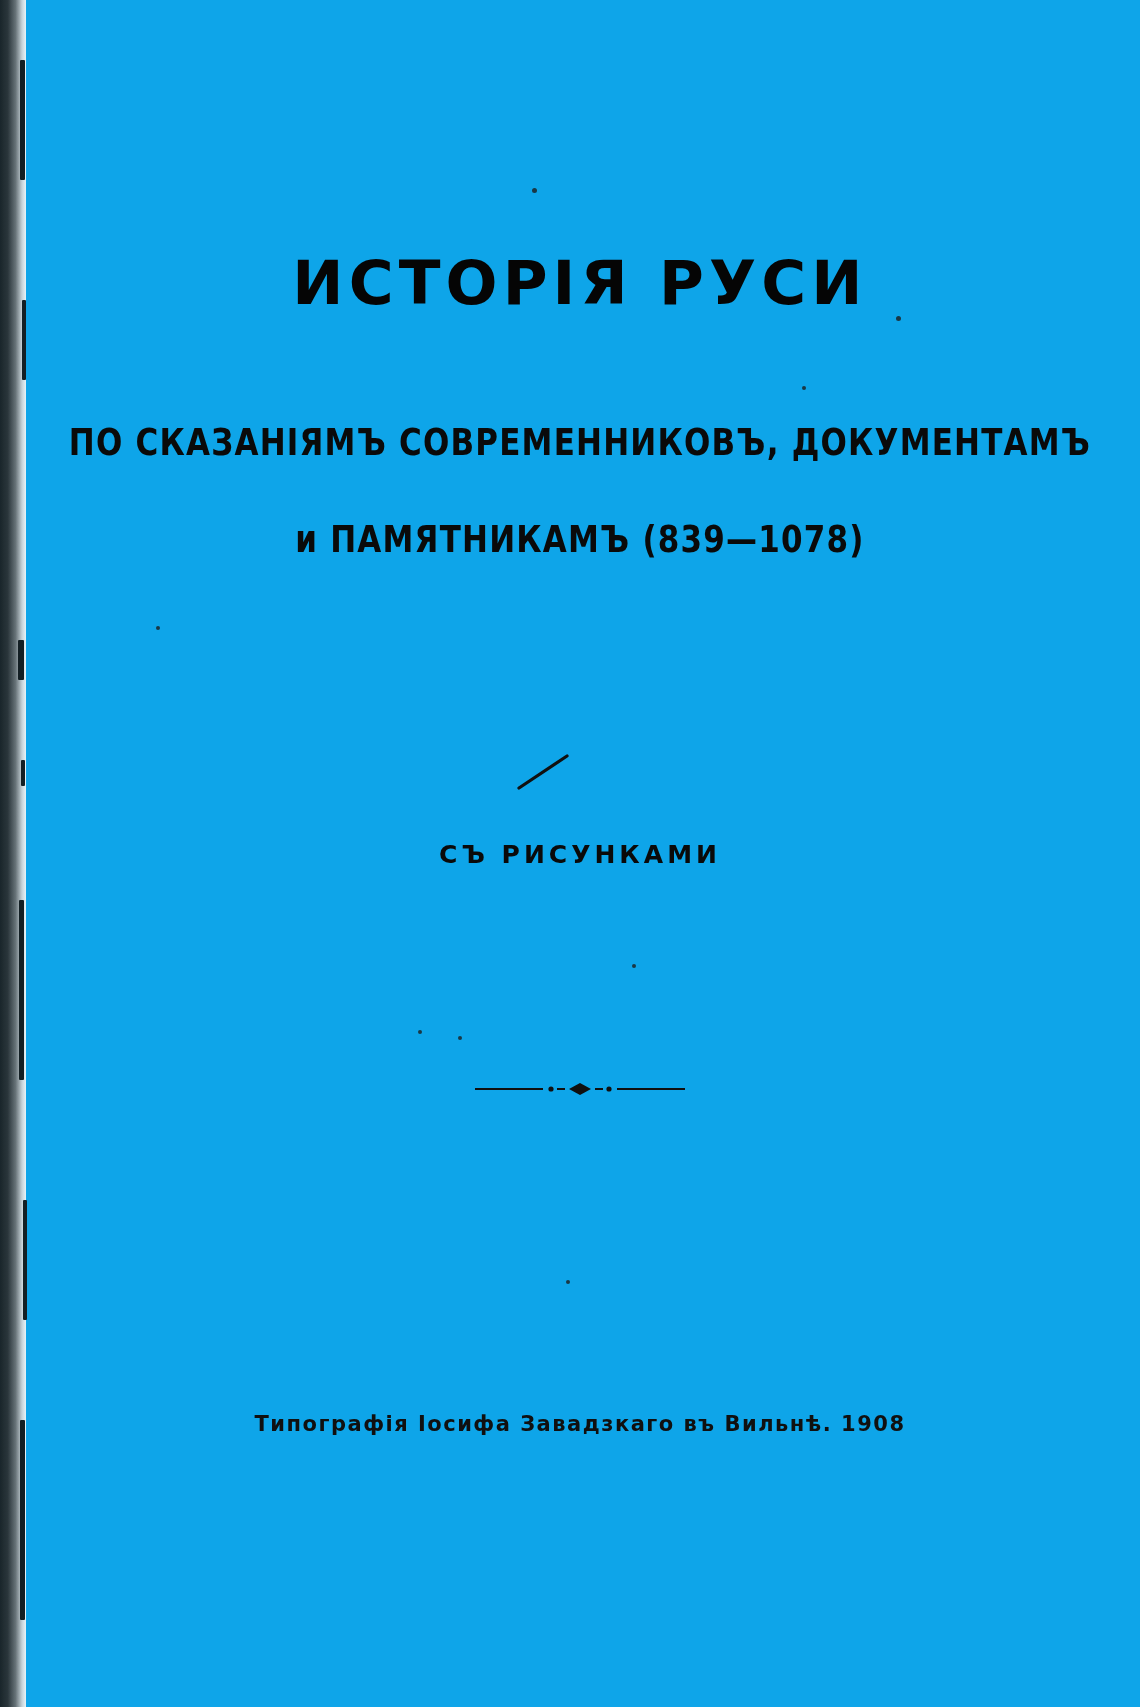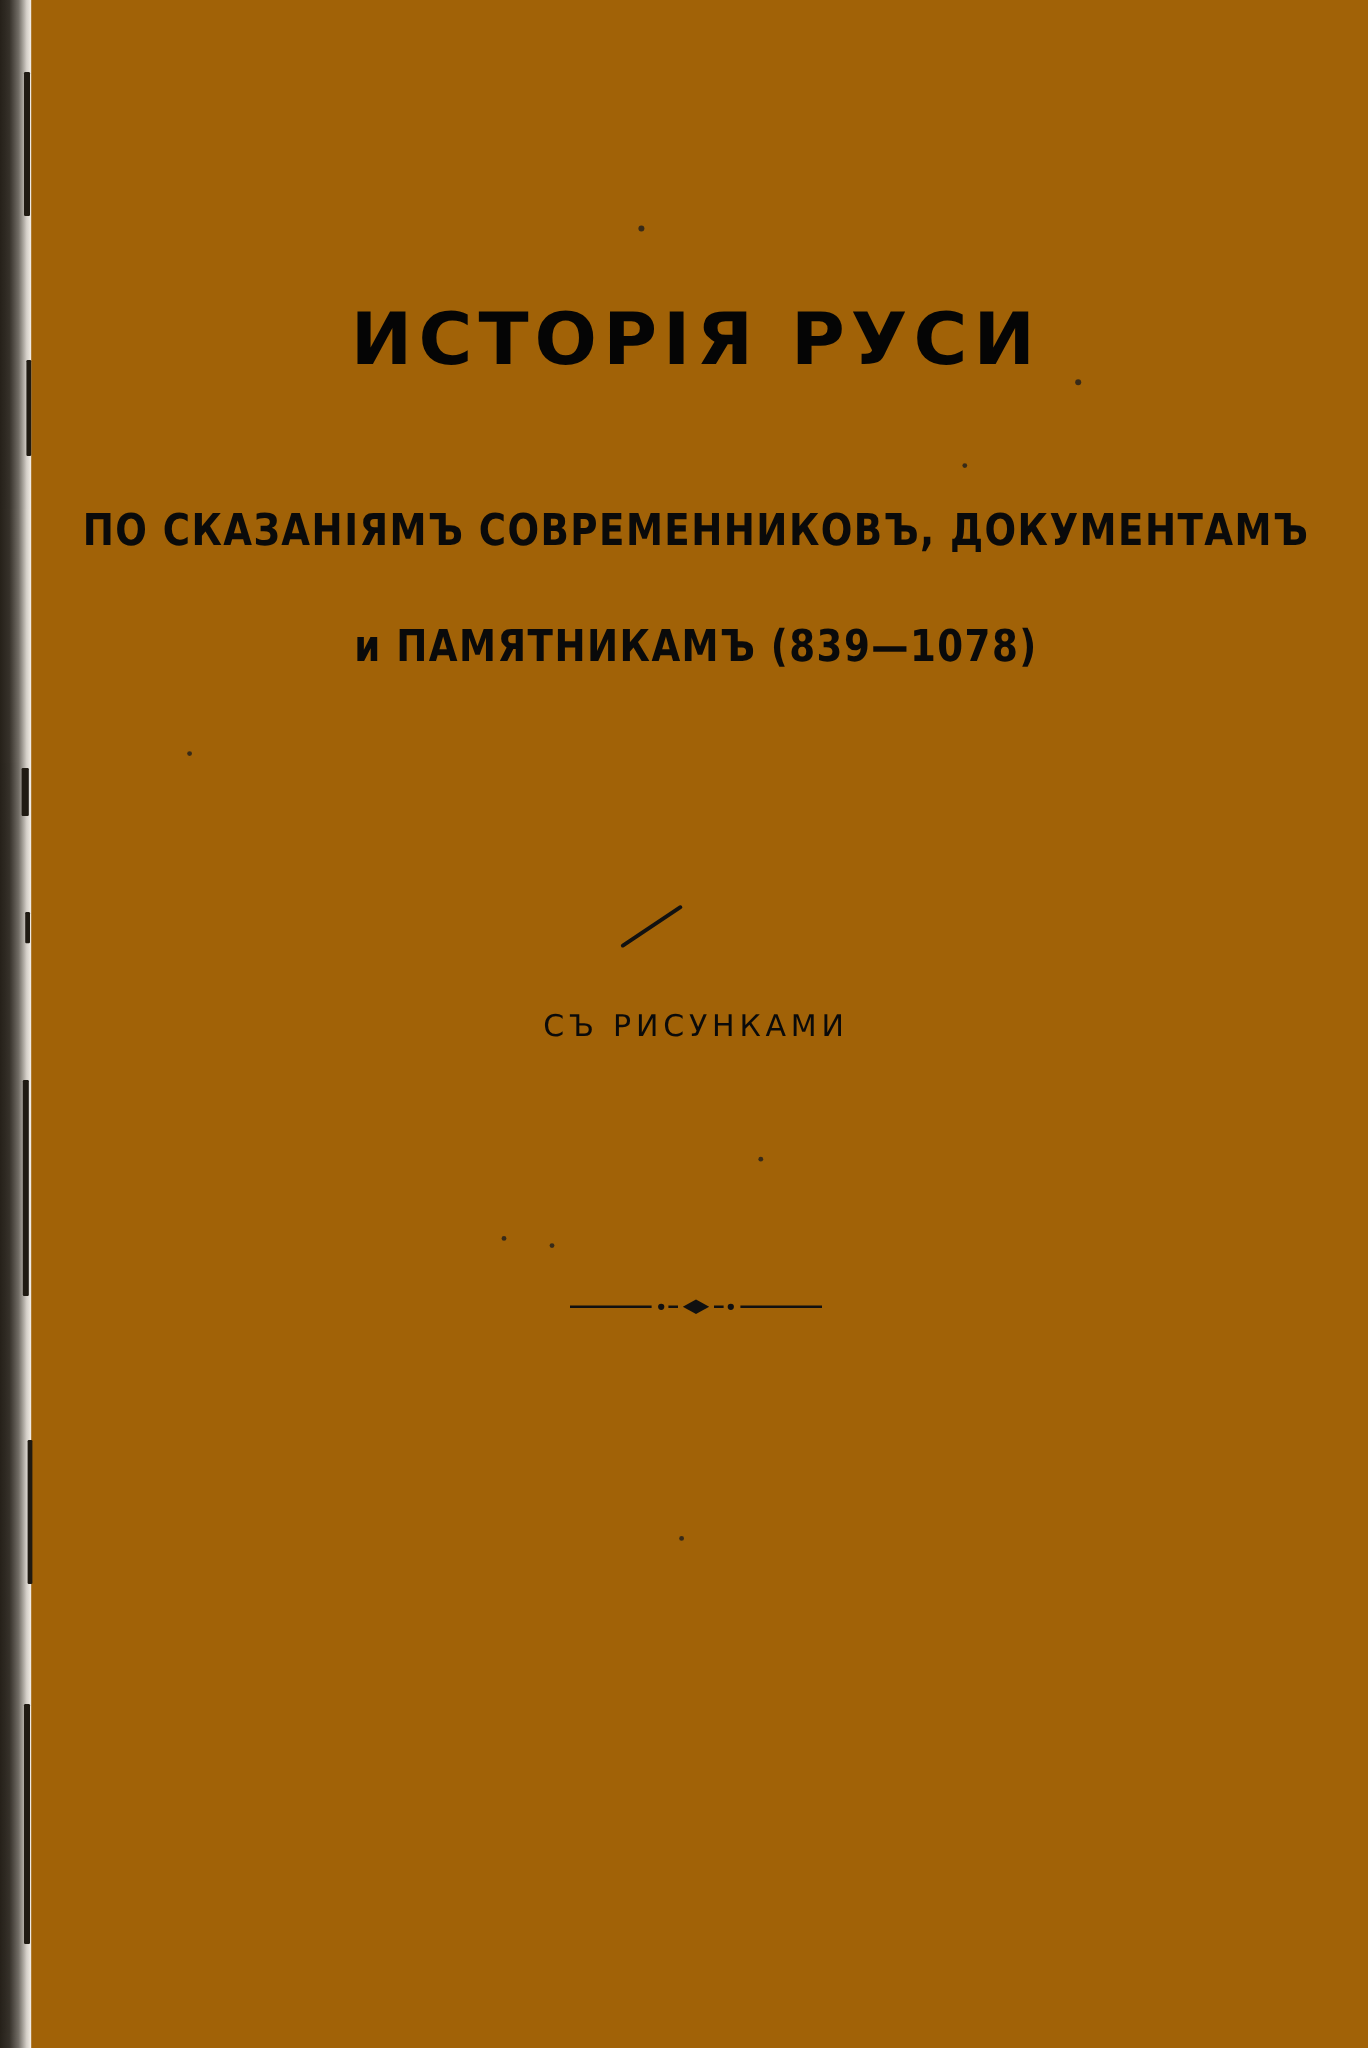--- a/index.html
+++ b/index.html
@@ -13,21 +13,21 @@
     position: relative;
     font-family: "Liberation Serif", serif;
     color: #0b0b0b;
     overflow: hidden;
   }
 
   
   .page {
     position: absolute;
     inset: 0;
-    background: #a16207;
+    background: #0ea5e9;
   }
 
   
   .gutter {
     position: absolute;
     left: 0;
     top: 0;
     width: 26px;
     height: 100%;
     background:
@@ -113,21 +113,21 @@
     pointer-events: none;
   }
 
   .with-figures {
     position: absolute;
     top: 840px;
     left: 0;
     right: 0;
     text-align: center;
     font-family: "DejaVu Sans", sans-serif;
-    font-weight: normal;
+    font-weight: bold;
     font-size: 25px;
     letter-spacing: 4px;
     color: #0a0a0a;
   }
 
   
   .ornament {
     position: absolute;
     top: 1078px;
     left: 0;
@@ -193,20 +193,21 @@
         <line x1="10" y1="11" x2="78" y2="11" stroke="#101010" stroke-width="2"></line>
         <circle cx="86" cy="11" r="2.6" fill="#101010"></circle>
         <line x1="92" y1="11" x2="100" y2="11" stroke="#101010" stroke-width="2"></line>
         <path d="M104 11 L115 5 L126 11 L115 17 Z" fill="#101010"></path>
         <line x1="130" y1="11" x2="138" y2="11" stroke="#101010" stroke-width="2"></line>
         <circle cx="144" cy="11" r="2.6" fill="#101010"></circle>
         <line x1="152" y1="11" x2="220" y2="11" stroke="#101010" stroke-width="2"></line>
       </svg>
     </div>
 
+    <div class="imprint">Типографія Іосифа Завадзкаго въ Вильнѣ. 1908</div>
 
     <div class="speck" style="left:472px; top:188px; width:5px; height:5px;"></div>
     <div class="speck" style="left:836px; top:316px; width:5px; height:5px;"></div>
     <div class="speck" style="left:742px; top:386px; width:4px; height:4px;"></div>
     <div class="speck" style="left:572px; top:964px; width:4px; height:4px;"></div>
     <div class="speck" style="left:358px; top:1030px; width:4px; height:4px;"></div>
     <div class="speck" style="left:398px; top:1036px; width:4px; height:4px;"></div>
     <div class="speck" style="left:506px; top:1280px; width:4px; height:4px;"></div>
     <div class="speck" style="left:96px; top:626px; width:4px; height:4px;"></div>
   </div>

